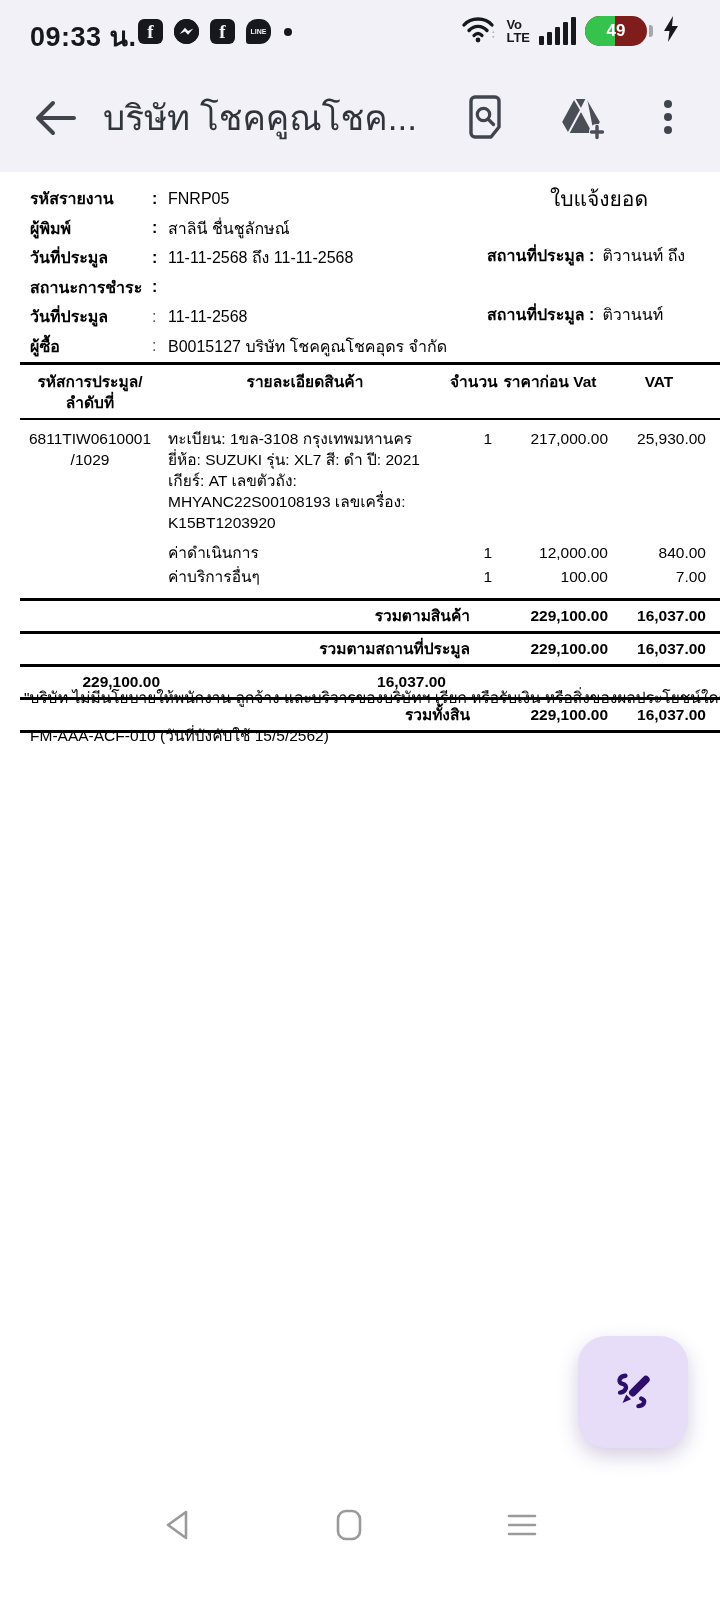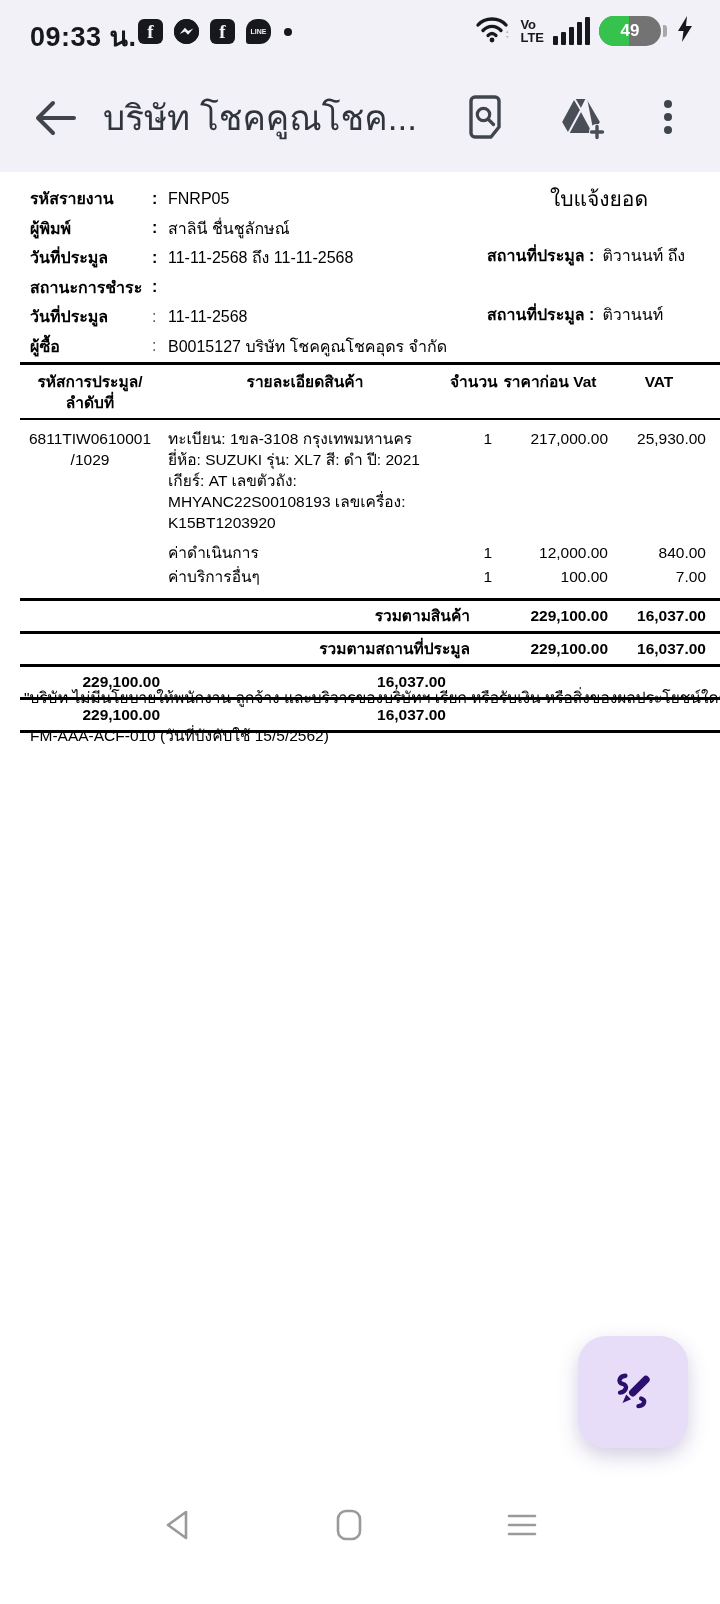--- a/index.html
+++ b/index.html
@@ -12,25 +12,25 @@
   
   .chrome{position:absolute;left:0;top:0;width:720px;height:172px;background:#f2f1f7;}
   .status-bar{position:absolute;left:0;top:0;width:720px;height:62px;}
   .time{position:absolute;left:30px;top:15px;font-size:27px;font-weight:600;color:#16181d;letter-spacing:.5px;}
   .sb-icons{position:absolute;left:138px;top:19px;display:flex;align-items:center;gap:11px;}
   .appic{width:25px;height:25px;background:#17181c;color:#f2f1f7;display:flex;align-items:center;justify-content:center;}
   .appic.fb{border-radius:6px;font-weight:700;font-size:19px;font-family:"Liberation Serif","DejaVu Serif",serif;}
   .appic.circ{border-radius:50%;}
   .appic.line{border-radius:45% 45% 45% 12%;font-size:7px;font-weight:700;}
   .sb-dot{width:8px;height:8px;border-radius:50%;background:#17181c;margin-left:2px;}
-  .sb-right{position:absolute;right:26px;top:14px;display:flex;align-items:center;gap:9px;}
+  .sb-right{position:absolute;right:40px;top:14px;display:flex;align-items:center;gap:9px;}
   .volte{font-size:13px;line-height:13px;font-weight:700;color:#17181c;}
   .bars{display:flex;align-items:flex-end;gap:3px;height:28px;}
   .bars i{display:block;width:5px;background:#17181c;border-radius:1px;}
-  .battery{position:relative;width:62px;height:30px;border-radius:15px;background:#737373;overflow:hidden;}
+  .battery{position:relative;width:62px;height:30px;border-radius:15px;background:#7f1d1d;overflow:hidden;}
   .battery .fill{position:absolute;left:0;top:0;bottom:0;width:49%;background:#35c24d;}
   .battery .pct{position:absolute;inset:0;display:flex;align-items:center;justify-content:center;
     color:#fff;font-size:17px;font-weight:700;}
   .batt-nub{width:4px;height:12px;background:#a8a8ac;border-radius:0 3px 3px 0;margin-left:-7px;}
   .app-bar{position:absolute;left:0;top:62px;width:720px;height:110px;display:flex;align-items:center;}
   .back-btn{position:absolute;left:32px;top:33px;width:46px;height:46px;}
   .app-title{position:absolute;left:103px;top:50%;transform:translateY(-50%);
     font-size:35px;color:#30343b;font-weight:400;white-space:nowrap;}
   .abar-ic{position:absolute;top:50%;transform:translateY(-50%);width:48px;height:48px;}
   .ic-find{left:461px;} .ic-drive{left:556px;} .ic-more{left:644px;}
@@ -266,20 +266,21 @@
     <div class="trow ttl">
       <div class="t-label">รวมตามสถานที่ประมูล</div>
       <div class="c-price">229,100.00</div>
       <div class="c-vat">16,037.00</div>
     </div>
     <div class="trow ttl">
       <div class="c-price">229,100.00</div>
       <div class="c-vat">16,037.00</div>
     </div>
     <div class="trow ttl">
+      <div class="t-label">รวมทั้งสิน</div>
       <div class="c-price">229,100.00</div>
       <div class="c-vat">16,037.00</div>
     </div>
   </div>
 
   <div class="disclaimer">"บริษัท ไม่มีนโยบายให้พนักงาน ลูกจ้าง และบริวารของบริษัทฯ เรียก หรือรับเงิน หรือสิ่งของผลประโยชน์ใดๆ จากท</div>
   <div class="form-code">FM-AAA-ACF-010 (วันที่บังคับใช้ 15/5/2562)</div>
 </div>
 
 <button class="fab">

